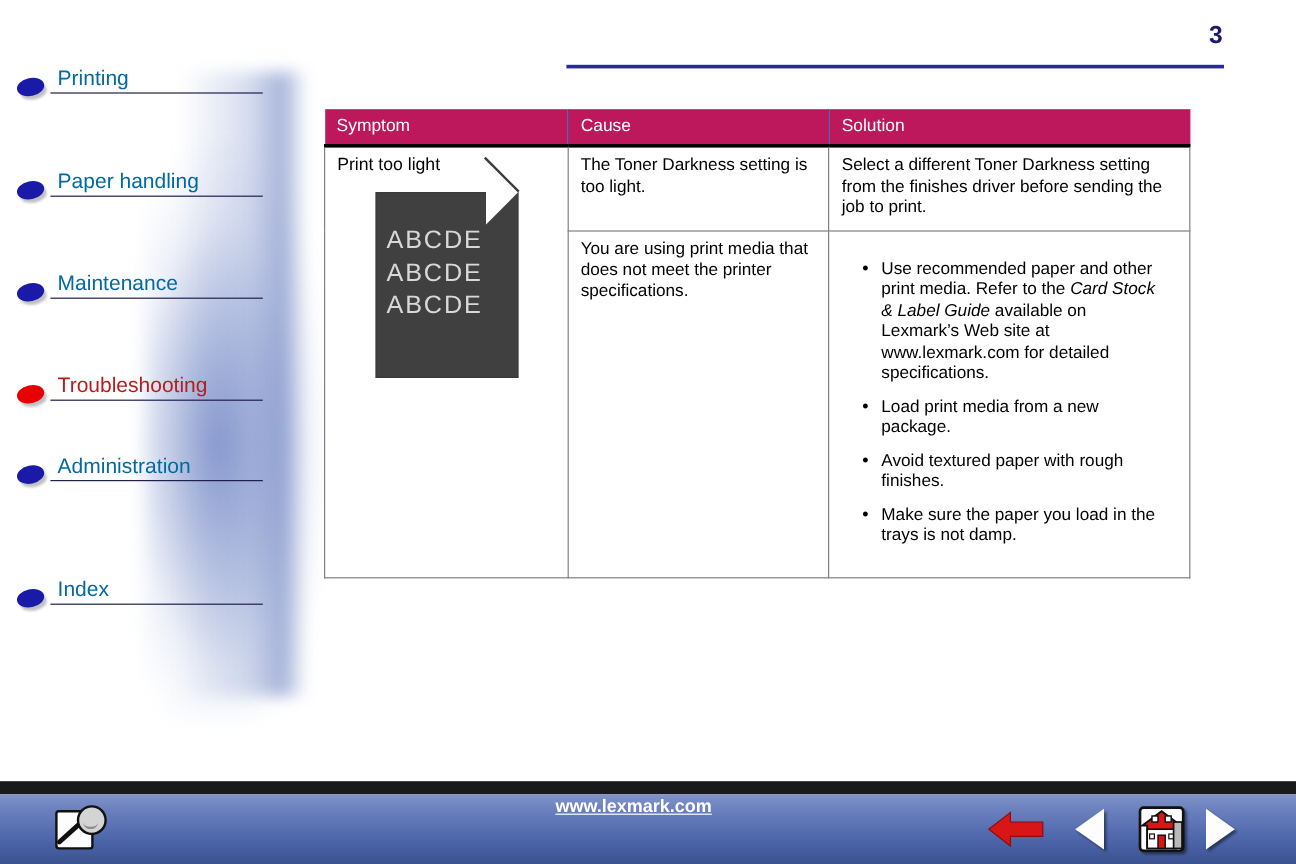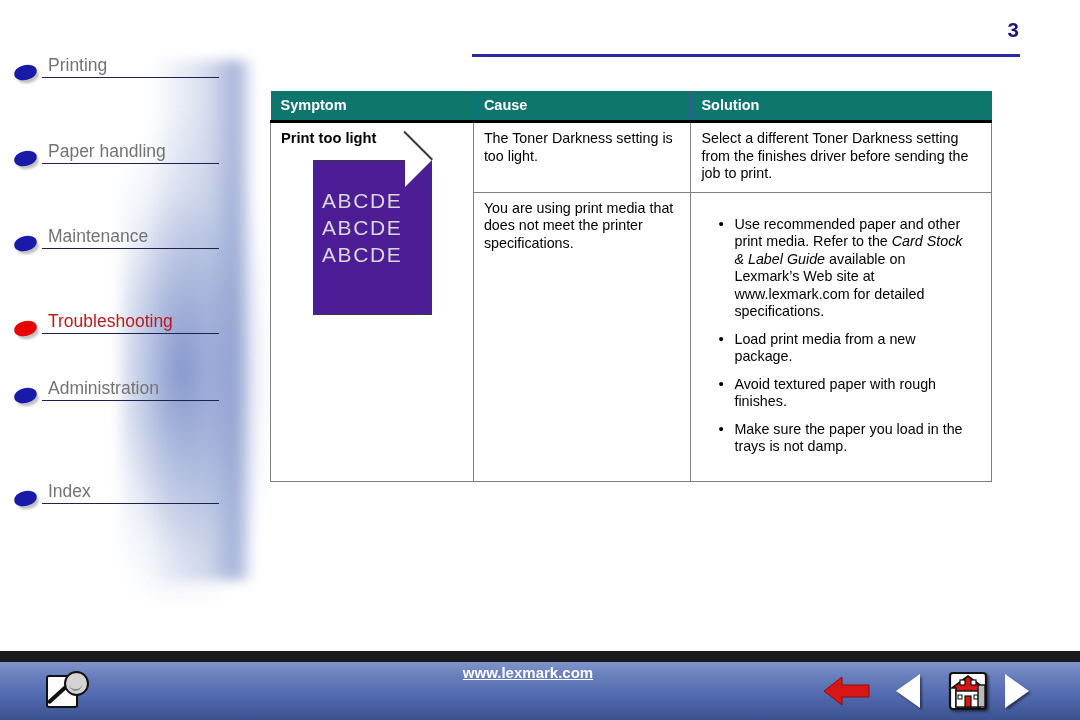--- a/index.html
+++ b/index.html
@@ -69,21 +69,21 @@
     width: 23px; height: 15px;
     border-radius: 50%;
     background: #1a1aa8;
     transform: rotate(-12deg);
   }
   .nav-item.active .nav-bullet .dot { background: #e80000; }
   .nav-label {
     position: absolute;
     left: 34px; top: 0px;
     font-size: 17.5px;
-    color: #737373;
+    color: #0369a1;
     white-space: nowrap;
     line-height: 22px;
   }
   .nav-item.active .nav-label { color: #b91c1c; }
   .nav-rule {
     position: absolute;
     left: 28px; top: 23px;
     width: 177px; height: 1px;
     background: #202050;
   }
@@ -120,50 +120,50 @@
   
   #tbl {
     position: absolute;
     left: 270px; top: 91px;
     width: 722px;
     border-collapse: collapse;
     background: #ffffff;
   }
   #tbl td, #tbl th { vertical-align: top; }
   #tbl thead th {
-    background: #0f766e;
+    background: #be185d;
     color: #ffffff;
     font-size: 14.5px;
-    font-weight: bold;
+    font-weight: normal;
     text-align: left;
     padding: 6px 10px 7px 10px;
     border-bottom: 3px solid #000000;
     border-right: 1px solid #4b4b9e;
   }
   #tbl thead th:last-child { border-right: none; }
   #tbl tbody td {
     border: 1px solid #808080;
     padding: 7px 10px 9px 10px;
     font-size: 14.3px;
     line-height: 17.5px;
     color: #000000;
   }
   #tbl tbody td.sym { width: 203px; }
   #tbl tbody td.cau { width: 218px; margin-left: 31px; }
   #tbl tbody td.sol { width: 301px; }
-  .sym-title { font-weight: bold; font-size: 14.7px; margin-bottom: 4px; }
+  .sym-title { font-weight: normal; font-size: 14.7px; margin-bottom: 4px; }
 
   
   .page-illus {
     position: relative;
     width: 119px; height: 155px;
     margin: 12px 0 4px 32px;
     border: 1.5px solid #3a3a3a;
     border-top-right-radius: 0;
-    background: #4c1d95;
+    background: #404040;
   }
   .page-illus .corner-tri {
     position: absolute;
     right: -1.5px; top: -1.5px;
     width: 0; height: 0;
     border-left: 28px solid #ffffff;
     border-bottom: 28px solid transparent;
   }
   .page-illus .corner-line {
     position: absolute;

